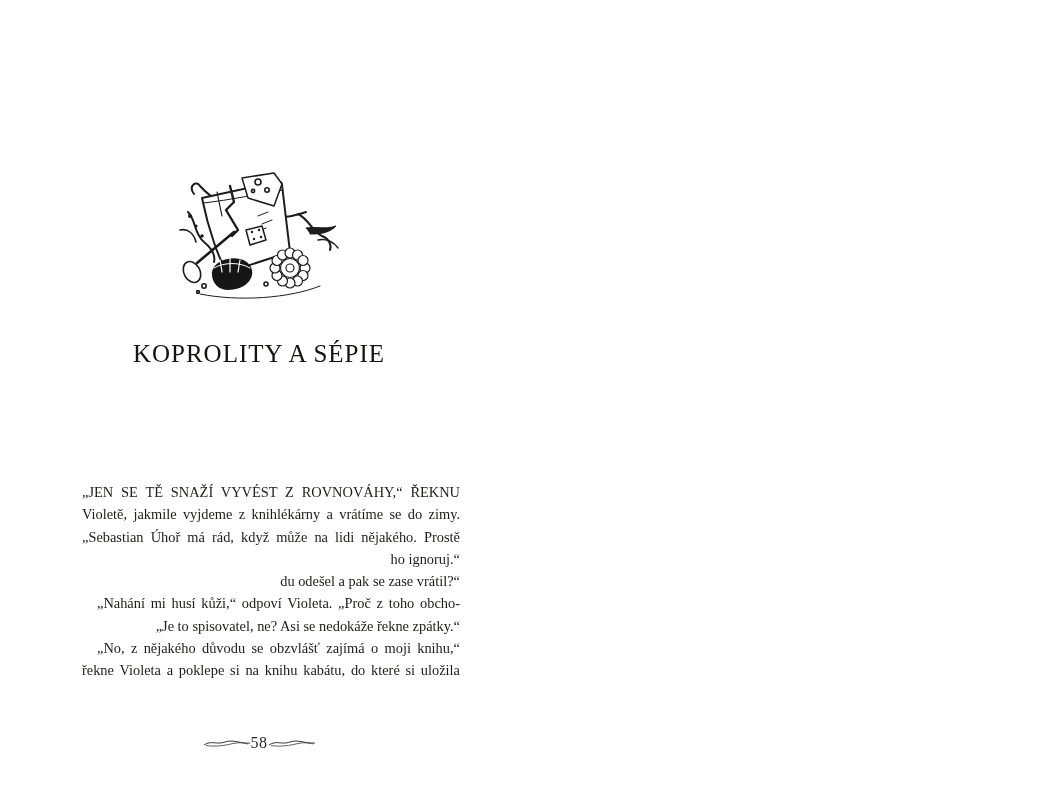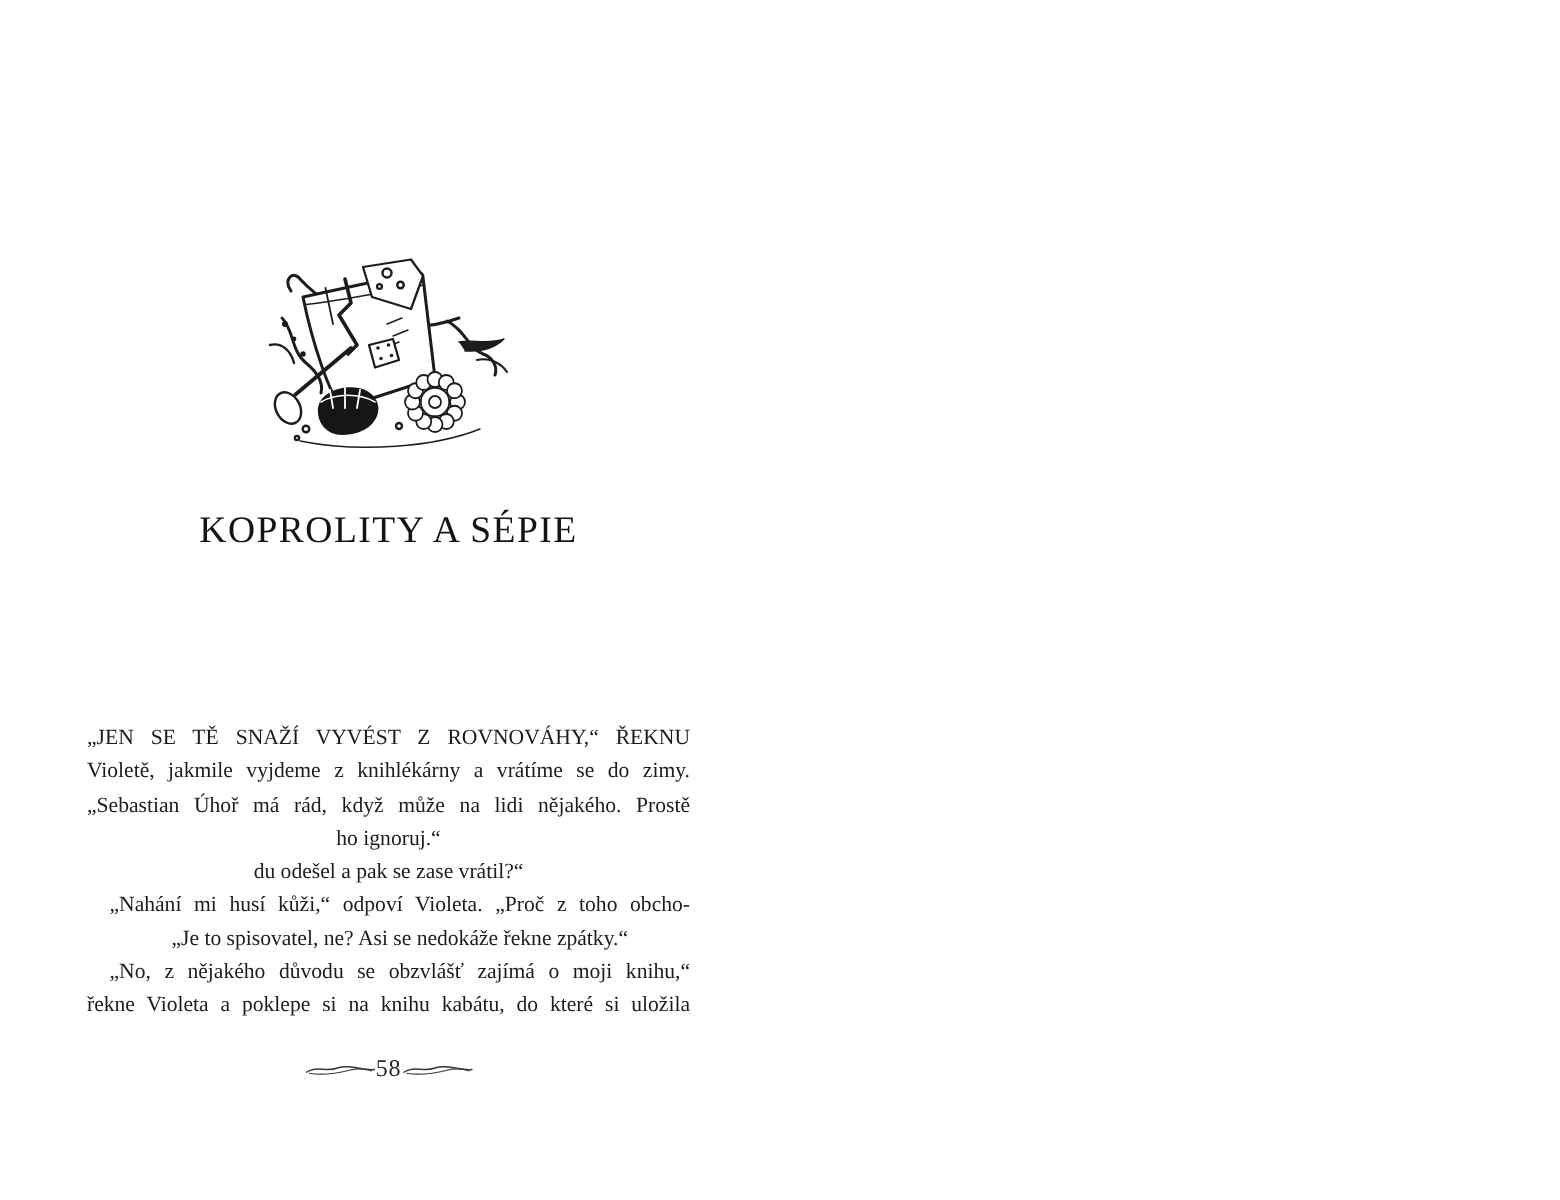--- a/index.html
+++ b/index.html
@@ -17,27 +17,27 @@
     position:absolute; left:58px; top:340px; width:402px;
     text-align:center; font-size:25px; letter-spacing:1px; color:#161412;
     font-weight:normal; margin:0;
   }
 
   .page-body { position:absolute; }
   .left-body  { left:58px;  top:481px; width:402px; }
 
   .line {
     height:22.3px; line-height:22.3px; font-size:14.4px;
-    overflow:hidden; text-align:center; white-space:normal;
+    overflow:hidden; text-align:right; white-space:normal;
   }
-  .line.just { text-align:justify; text-align-last:justify; text-justify:inter-word; }
+  .line.just { text-align:justify; text-align-last:justify; text-justify:inter-word;margin-left:24px; }
   .line.indent { text-indent:15px; }
 
   .page-footer {
-    position:absolute; top:701px; height:24px;
+    position:absolute; top:731px; height:24px;
     display:flex; align-items:center; justify-content:center; gap:0;
   }
   .footer-left  { left:58px;  width:402px; }
   .page-number { font-size:16px; color:#2a2826; letter-spacing:0.5px; }
   .flourish { display:block; }
 </style>
 </head>
 <body>
 
 <div class="spread">

